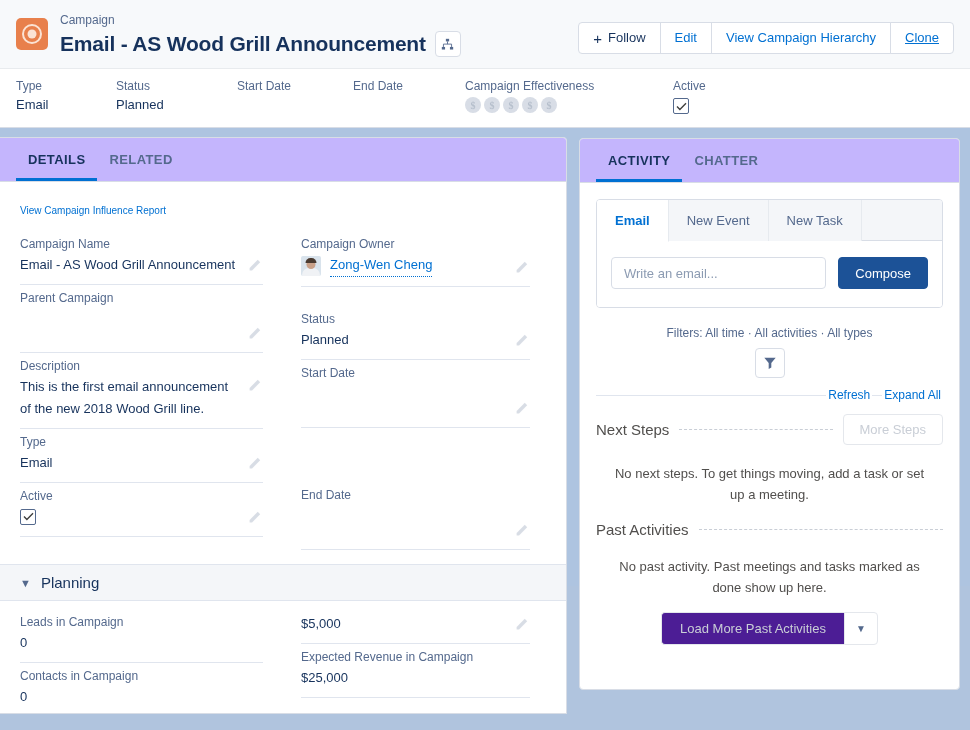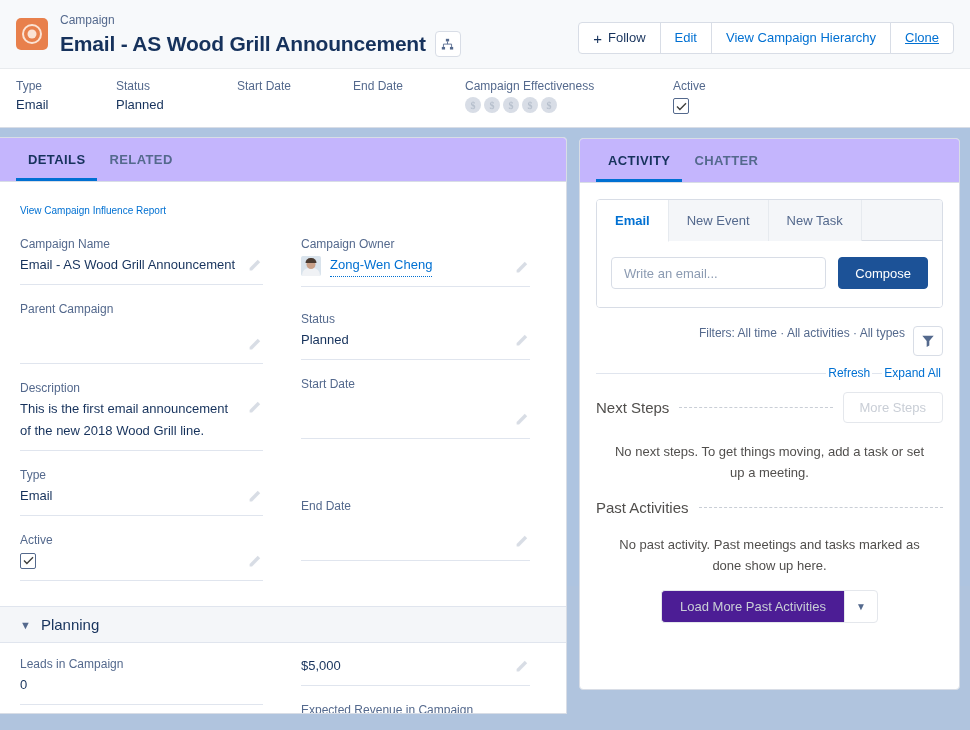--- a/index.html
+++ b/index.html
@@ -126,21 +126,21 @@
 
   
   .detail-body { padding: 18px 16px 0 20px; }
   .link {
     color: #0070d2; font-size: 10px; line-height: 21px; cursor: pointer; display: block;
   }
   .grid2 { display: flex; margin-top: 14px; }
   .gcol { width: 50%; padding-right: 22px; }
   .gcol.right { padding-left: 16px; padding-right: 20px; }
 
-  .fld { position: relative; padding-bottom: 8px; margin-bottom: 15px; }
+  .fld { position: relative; padding-bottom: 8px; margin-bottom: 4px; }
   .fld-line { border-bottom: 1px solid #e0e5ee; }
   .fld-label { font-size: 12px; color: #54698d; line-height: 19px; }
   .fld-value {
     font-size: 13px; color: #16325c; line-height: 22px;
     padding-right: 26px; min-height: 22px; word-wrap: break-word;
   }
   .pencil {
     position: absolute; right: 2px; bottom: 12px;
     width: 13px; height: 13px; opacity: 0.22;
   }
@@ -195,22 +195,22 @@
     padding: 0 12px; font-size: 13px; color: #16325c; outline: none;
     font-family: "Liberation Sans", sans-serif; background: #fff;
   }
   .email-input::placeholder { color: #8c9bb2; }
   .btn-compose {
     background: #1c5297; color: #fff; border: 1px solid #1c5297; border-radius: 4px;
     font-size: 13px; padding: 0 16px; height: 32px; cursor: pointer;
     display: flex; align-items: center;
   }
   .filter-row {
-    display: flex; align-items: flex-start; justify-content: flex-end;
-    gap: 8px; margin-top: 18px;
+    display: flex; align-items: center; justify-content: flex-end;
+    gap: 8px; margin-top: 18px; flex-direction: column;
   }
   .filter-text { font-size: 12px; color: #54698d; }
   .filter-btn {
     width: 30px; height: 30px; border: 1px solid #d8dde6; border-radius: 4px;
     background: #fff; display: flex; align-items: center; justify-content: center;
     cursor: pointer;
   }
   .refresh-row {
     display: flex; justify-content: flex-end; gap: 10px;
     margin-top: 10px; position: relative;

